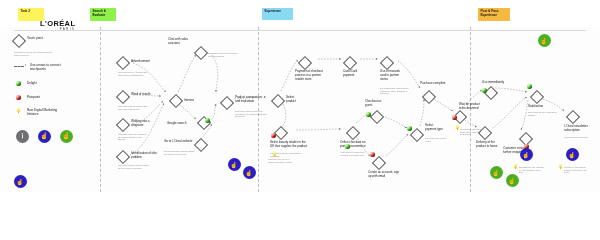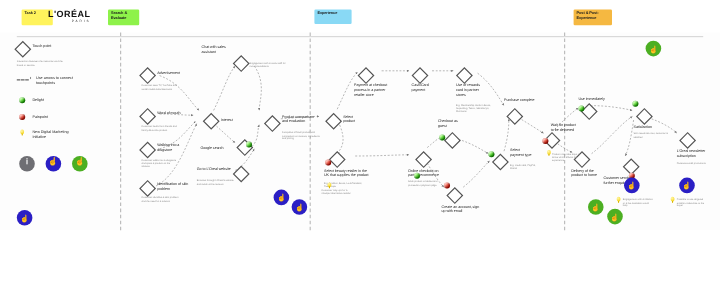--- a/index.html
+++ b/index.html
@@ -17,21 +17,21 @@
     position:absolute;border-radius:1px;
     font-size:3.2px;line-height:3.9px;font-weight:bold;color:#1a1a1a;
     padding:2px 2.5px;box-sizing:border-box;overflow:hidden;
     letter-spacing:-0.05px;
   }
   .note.yellow{background:#fff35c;}
   .note.green{background:#8ef24a;}
   .note.blue{background:#89d9f5;}
   .note.orange{background:#f5b841;}
 
-  .brand{position:absolute;left:40px;top:8px;text-align:right;color:#111;}
+  .brand{position:absolute;left:40px;top:20px;text-align:right;color:#111;}
   .brand .b1{font-size:7.5px;font-weight:bold;letter-spacing:.4px;line-height:8px;}
   .brand .b2{font-size:2.6px;letter-spacing:1.6px;line-height:4px;color:#333;}
 
   
   .hrule{position:absolute;left:14px;top:30px;width:572px;height:0;border-top:1px solid #d9d9d9;}
 
   
   .vdash{position:absolute;top:27px;width:0;height:165px;border-left:1px dashed #bdbdbd;}
 
   

